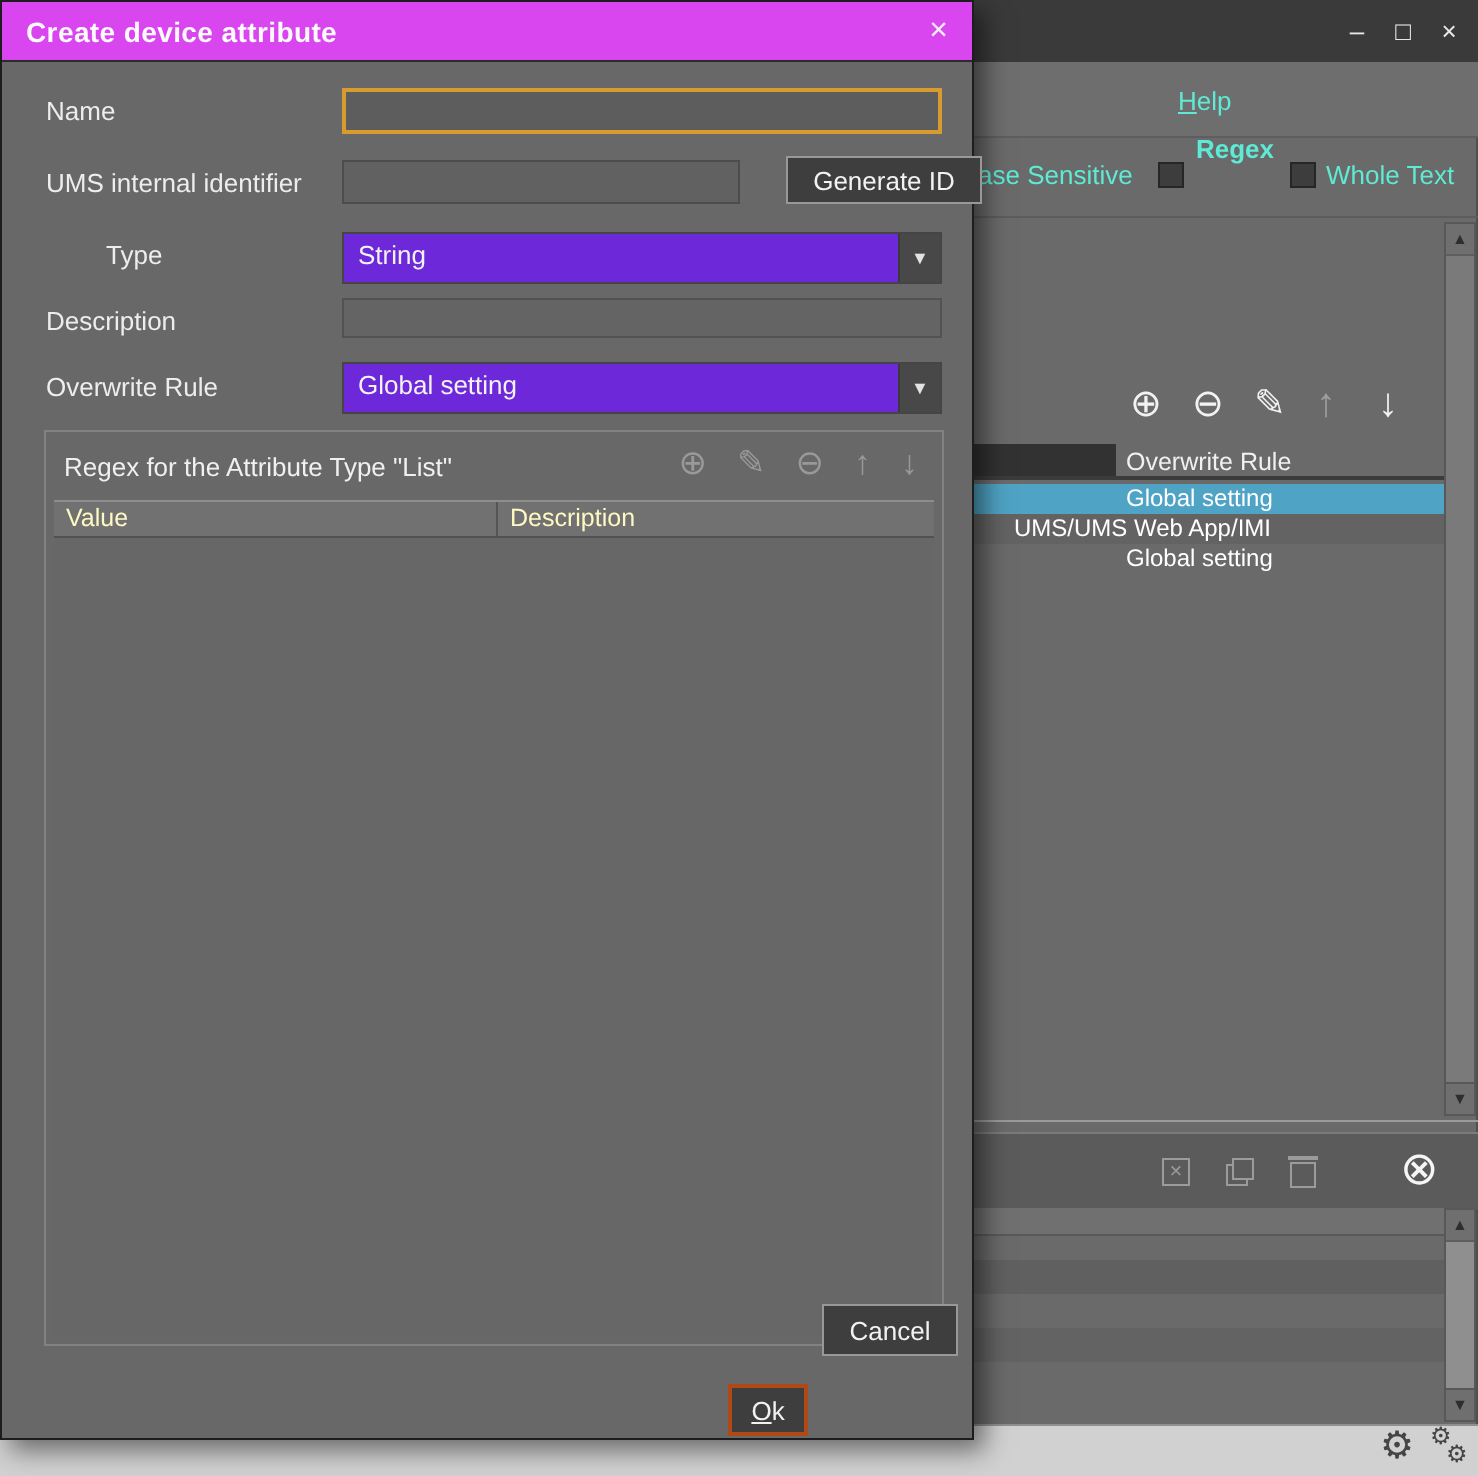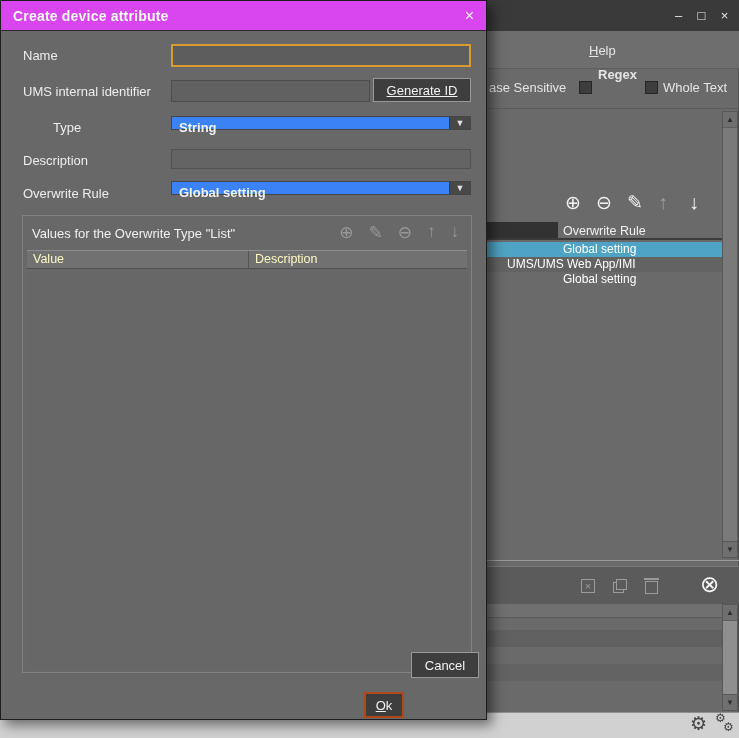--- a/index.html
+++ b/index.html
@@ -10,21 +10,21 @@
   .icon{position:absolute;cursor:default;line-height:1;}
   .disabled{color:#9d9d9d !important;}
   .mnemonic{display:inline-block;}
   .mnemonic::first-letter{text-decoration:underline;}
 
   
   #bg-titlebar{left:0;top:0;width:739px;height:31px;background:#3a3a3a;border-bottom:1px solid #2d2d2d;}
   #bg-winbtns{position:absolute;right:8px;top:8px;display:flex;gap:10px;color:#e8e8e8;font-size:13px;}
   #bg-winbtns span{width:13px;text-align:center;}
   #bg-menubar{left:0;top:31px;width:739px;height:37px;background:#6e6e6e;border-bottom:1px solid #5e5e5e;}
-  .darklbl{position:absolute;font-size:13px;color:#e5e5e5;line-height:14px;}
+  .darklbl{position:absolute;font-size:13px;color:#5eead4;line-height:14px;}
   .checkbox{position:absolute;width:13px;height:13px;background:#3d3d3d;border:1px solid #262626;box-sizing:border-box;}
 
   .lheader{position:absolute;left:487px;top:222px;width:236px;height:18px;border-bottom:2px solid #3b3b3b;box-sizing:border-box;}
   .lheader .darkcell{position:absolute;left:0;top:0;width:71px;height:16px;background:#323232;}
   .lheader .htext{position:absolute;left:76px;top:2px;font-size:12.5px;color:#f0f0f0;}
   .lrow{position:absolute;left:487px;width:236px;height:15px;line-height:15px;font-size:12px;color:#ffffff;
         padding-left:76px;box-sizing:border-box;white-space:nowrap;overflow:hidden;}
   .lrow.selected{background:#4fa3c4;}
   .lrow.alt{background:#636363;}
 
@@ -52,21 +52,21 @@
           display:flex;align-items:center;padding:0 12px;box-sizing:border-box;}
   #dialog-title{font-size:14px;font-weight:bold;color:#fafafa;letter-spacing:.2px;}
   #dialog-close{margin-left:auto;color:#f0f0f0;font-size:16px;cursor:default;}
   .lbl{position:absolute;font-size:13px;color:#ededed;line-height:14px;}
   .input{position:absolute;box-sizing:border-box;background:#616161;border:1px solid #4c4c4c;color:#f0f0f0;
          font-size:13px;padding:0 5px;font-family:inherit;outline:none;}
   .input.focused{background:#5d5d5d;border:2px solid #d89b30;}
   .btn{position:absolute;box-sizing:border-box;background:#3e3e3e;border:1px solid #989898;color:#f2f2f2;
        font-size:13px;display:flex;align-items:center;justify-content:center;cursor:default;}
   .btn-ok{border:2px solid #b04818;}
-  .combo{position:absolute;box-sizing:border-box;background:#3b82f6;border:1px solid #454545;height:14px;font-weight:bold;}
+  .combo{position:absolute;box-sizing:border-box;background:#6d28d9;border:1px solid #454545;height:26px;}
   .combo-value{position:absolute;left:7px;top:3px;font-size:13px;color:#f2f2f2;}
   .combo-arrow{position:absolute;right:0;top:0;width:20px;height:100%;background:#484848;border-left:1px solid #3a3a3a;
        color:#e3e3e3;font-size:9px;display:flex;align-items:center;justify-content:center;}
 
   #groupbox{position:absolute;left:21px;top:214px;width:450px;height:458px;border:1px solid #828282;box-sizing:border-box;}
   #group-title{position:absolute;left:9px;top:10px;font-size:13px;color:#f0f0f0;}
   #group-icons{position:absolute;right:12px;top:6px;display:flex;gap:15px;font-size:17px;color:#999999;}
   #vtable-header{position:absolute;left:4px;top:34px;right:4px;height:19px;display:flex;background:#717171;
        border-top:1px solid #8d8d8d;border-bottom:1px solid #515151;box-sizing:border-box;}
   .vth{font-size:12.5px;color:#fef9c3;line-height:17px;padding-left:6px;box-sizing:border-box;}
@@ -145,41 +145,41 @@
     <div id="dialog-titlebar">
       <span id="dialog-title">Create device attribute</span>
       <span id="dialog-close">×</span>
     </div>
 
     <span class="lbl" style="left:22px;top:48px;">Name</span>
     <input class="input focused" style="left: 170px; top: 43px; width: 300px; height: 23px;" type="text" value="">
 
     <span class="lbl" style="left:22px;top:84px;">UMS internal identifier</span>
     <input class="input" style="left: 170px; top: 79px; width: 199px; height: 22px;" type="text" value="">
-    <div class="btn" style="left:372px;top:77px;width:98px;height:24px;text-decoration:underline;">
+    <div class="btn" style="left:392px;top:77px;width:98px;height:24px;">
       <span>Generate ID</span>
     </div>
 
     <span class="lbl" style="left:22px;top:120px;margin-left:30px;">Type</span>
     <div class="combo" style="left:170px;top:115px;width:300px;">
       <span class="combo-value">String</span>
       <span class="combo-arrow">▼</span>
     </div>
 
     <span class="lbl" style="left:22px;top:153px;">Description</span>
     <input class="input" style="left: 170px; top: 148px; width: 300px; height: 20px; background: rgb(100, 100, 100); border-color: rgb(82, 82, 82);" type="text" value="">
 
     <span class="lbl" style="left:22px;top:186px;">Overwrite Rule</span>
     <div class="combo" style="left:170px;top:180px;width:300px;">
       <span class="combo-value">Global setting</span>
       <span class="combo-arrow">▼</span>
     </div>
 
     <div id="groupbox">
-      <span id="group-title">Values for the Overwrite Type "List"</span>
+      <span id="group-title">Regex for the Attribute Type "List"</span>
       <div id="group-icons">
         <span>⊕</span>
         <span>✎</span>
         <span>⊖</span>
         <span>↑</span>
         <span>↓</span>
       </div>
       <div id="vtable-header">
         <div class="vth" id="vth-value">Value</div>
         <div class="vth" id="vth-desc">Description</div>

